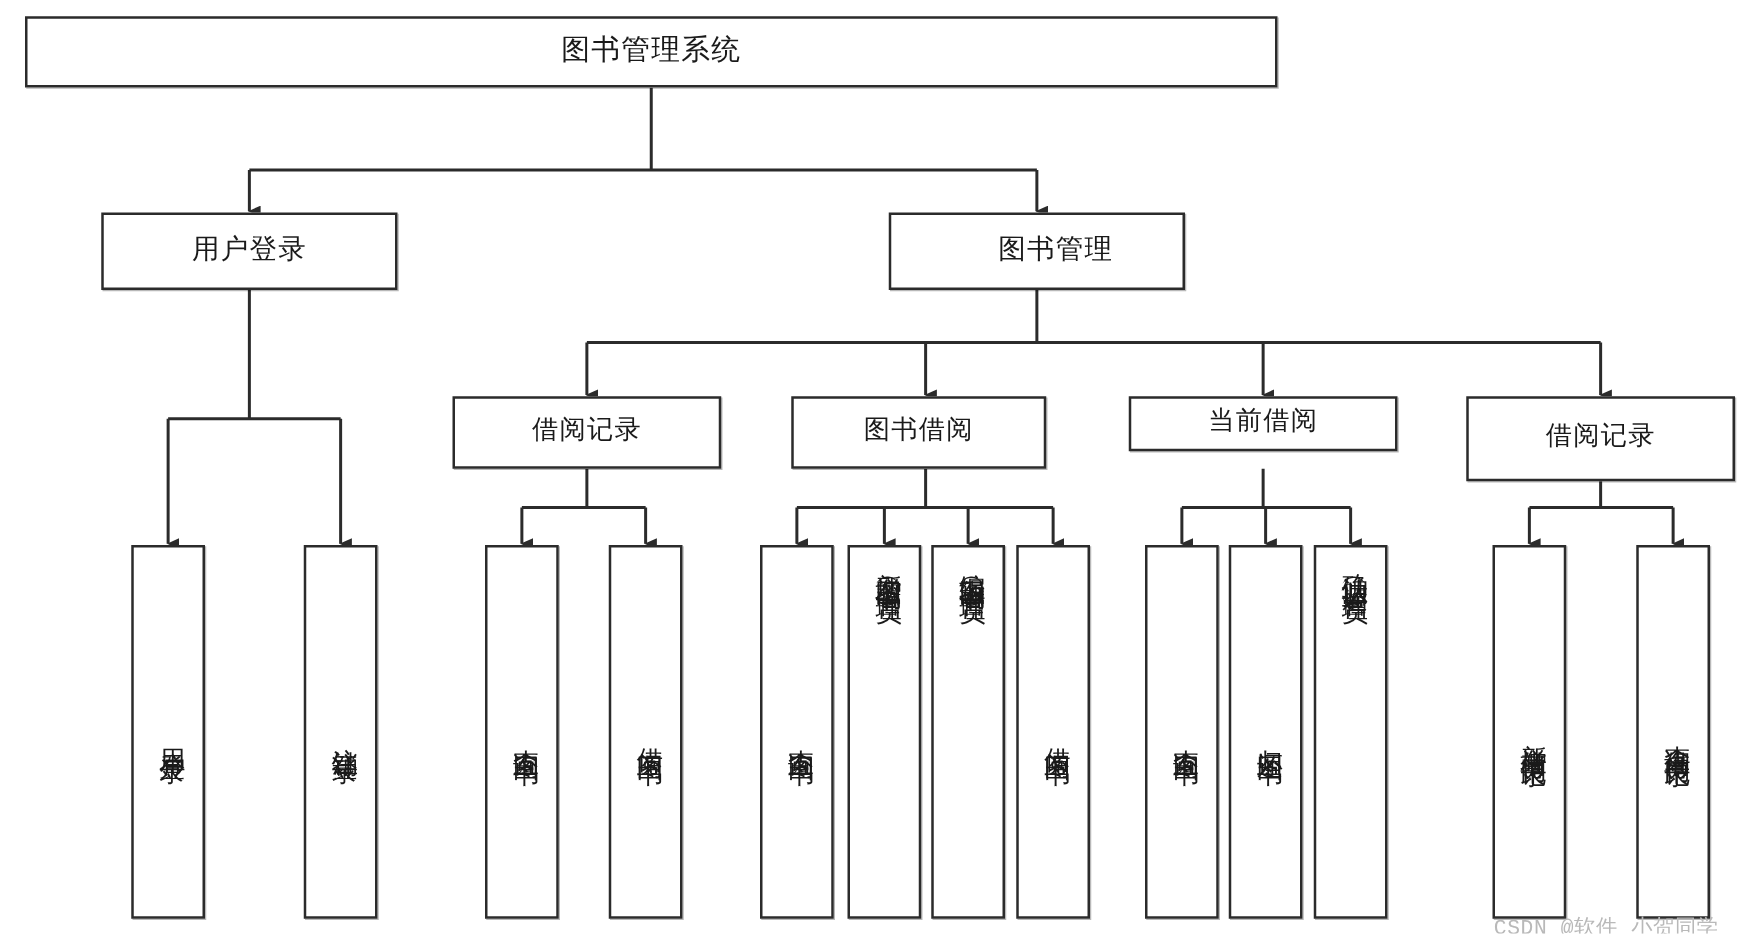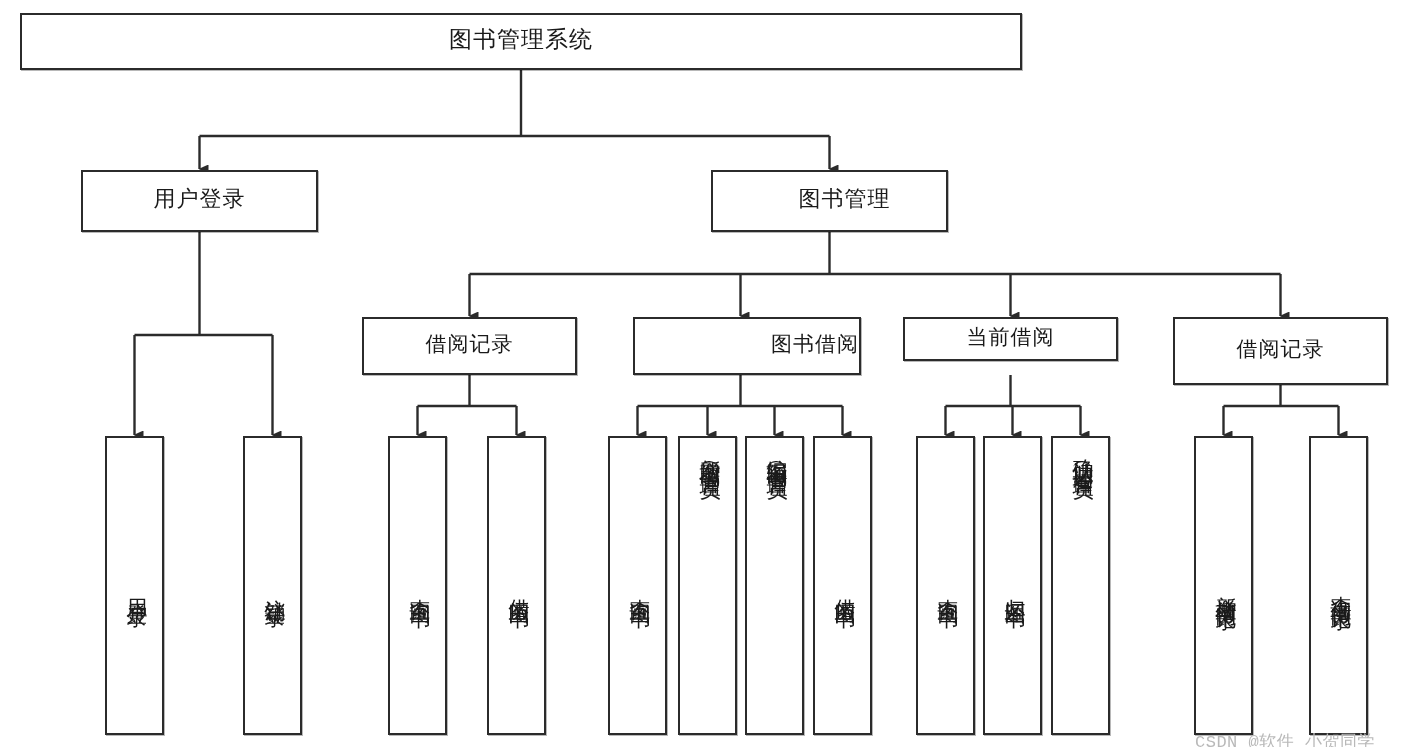--- a/index.html
+++ b/index.html
@@ -124,21 +124,21 @@
   <div class="node lvl2" style="left: 81px; top: 170px; width: 237px; height: 62px;">
     <span class="label">用户登录</span>
   </div>
   <div class="node lvl2" style="left: 711px; top: 170px; width: 237px; height: 62px; padding-left: 30px;">
     <span class="label">图书管理</span>
   </div>
 
   <div class="node lvl3" style="left: 362px; top: 317px; width: 215px; height: 58px;">
     <span class="label">借阅记录</span>
   </div>
-  <div class="node lvl3" style="left: 633px; top: 317px; width: 228px; height: 58px; justify-content: flex-end;">
+  <div class="node lvl3" style="left: 633px; top: 317px; width: 204px; height: 58px;">
     <span class="label">图书借阅</span>
   </div>
   <div class="node lvl3" style="left: 903px; top: 317px; width: 215px; height: 44px;">
     <span class="label">当前借阅</span>
   </div>
   <div class="node lvl3" style="left: 1173px; top: 317px; width: 215px; height: 68px;">
     <span class="label">借阅记录</span>
   </div>
 
   <div id="leaf-layer">

